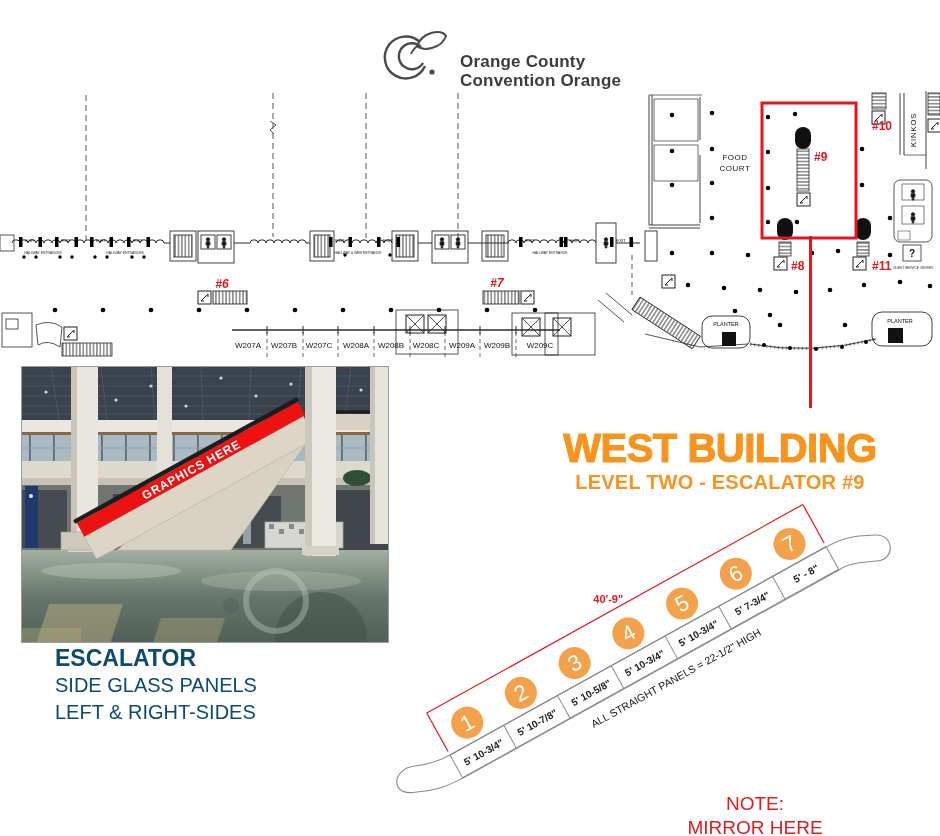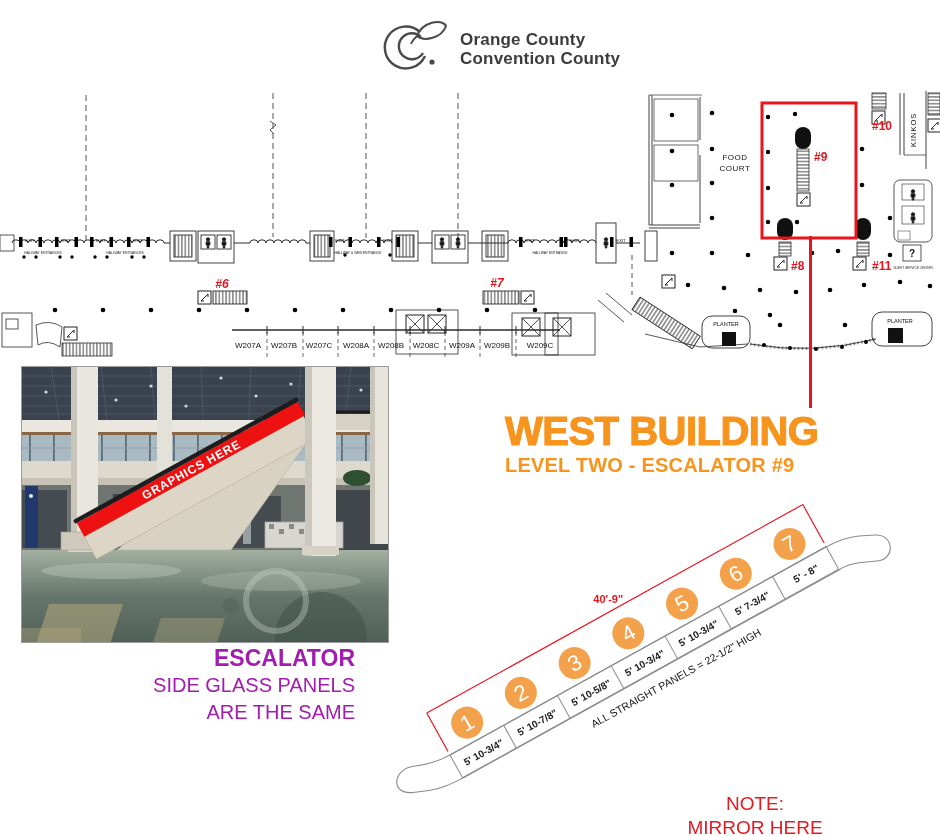--- a/index.html
+++ b/index.html
@@ -1,32 +1,32 @@
 <!DOCTYPE html>
 <html><head>
 <meta charset="utf-8">
 <style>
   html,body{margin:0;padding:0;background:#fff;}
   .page{position:relative;width:940px;height:836px;background:#fff;overflow:hidden;
         font-family:"Liberation Sans",sans-serif;}
   
-  .logo{position:absolute;left:376px;top:18px;display:flex;align-items:center;}
+  .logo{position:absolute;left:376px;top:28px;display:flex;align-items:flex-end;}
   .logo-text{margin-left:8px;color:#3c3c3c;font-weight:bold;font-size:17px;line-height:19px;letter-spacing:.2px;}
   
   .plan{position:absolute;left:0;top:85px;}
   
   .connector{position:absolute;left:809px;top:236px;width:3px;height:172px;background:#e8151d;}
   
   .photo{position:absolute;left:21px;top:366px;}
   
-  .title-block{position:absolute;left:505px;top:411px;width:430px;color:#f7941d;}
+  .title-block{position:absolute;left:505px;top:428px;width:430px;text-align:center;color:#f7941d;}
   .title-block .h1{font-size:40px;font-weight:bold;letter-spacing:-.5px;-webkit-text-stroke:1.1px #f7941d;line-height:40px;}
   .title-block .h2{font-size:20px;font-weight:bold;letter-spacing:.2px;margin-top:3px;}
   
-  .caption{position:absolute;left:55px;top:645px;width:300px;text-align:right;color:#a21caf;line-height:27px;}
+  .caption{position:absolute;left:55px;top:645px;width:300px;text-align:left;color:#0c4a6e;line-height:27px;}
   .caption .c1{font-size:23px;font-weight:bold;}
   .caption .c2{font-size:20px;}
   
   .diagram{position:absolute;left:355px;top:490px;}
   
   .mirror-note{position:absolute;left:605px;top:792px;width:300px;text-align:center;color:#e31b20;font-size:19px;line-height:24px;}
   svg text{font-family:"Liberation Sans",sans-serif;}
 </style>
 </head>
 <body>
@@ -38,21 +38,21 @@
       <g fill="none" stroke="#4a4a4a" stroke-width="2.4">
         <path d="M44,14 A21,21 0 1 0 49,38"></path>
         <path d="M45,19 A13,13 0 1 0 47,35"></path>
         <path d="M41,18 C46,4 66,0 70,8 C66,20 48,24 41,18 Z" stroke-width="2"></path>
         <path d="M41,18 C38,21 36,23 35,26" stroke-width="1.8"></path>
       </g>
       <circle cx="56" cy="44" r="2.6" fill="#4a4a4a"></circle>
     </svg>
     <div class="logo-text">
       <div>Orange County</div>
-      <div>Convention County</div>
+      <div>Convention Orange</div>
     </div>
   </div>
 
   <svg class="plan" width="940" height="300" viewBox="0 0 940 300">
     <defs>
       <pattern id="hv" width="3.4" height="14" patternUnits="userSpaceOnUse">
         <line x1="1.7" y1="0" x2="1.7" y2="14" stroke="#333" stroke-width="0.9"></line>
       </pattern>
       <pattern id="hh" width="14" height="3.4" patternUnits="userSpaceOnUse">
         <line x1="0" y1="1.7" x2="14" y2="1.7" stroke="#333" stroke-width="0.9"></line>
@@ -531,21 +531,21 @@
   </svg>
 
   <div class="title-block">
     <div class="h1">WEST BUILDING</div>
     <div class="h2">LEVEL TWO - ESCALATOR #9</div>
   </div>
 
   <div class="caption">
     <div class="c1">ESCALATOR</div>
     <div class="c2">SIDE GLASS PANELS</div>
-    <div class="c2">ARE THE SAME</div>
+    <div class="c2">LEFT &amp; RIGHT-SIDES</div>
   </div>
 
   <svg class="diagram" width="585" height="330" viewBox="0 0 585 330">
 
     <path d="M 60,276 C 74,274.5 84,271 95,265 L 471,57 C 482,51 492,47 504,46 L 520,45
              C 539,43.8 541,69.5 522,71 L 506,72.5 C 495,73.5 489,76.5 484,80 L 108,288
              C 97,293.5 88,298.5 74,300.5 L 58,302.5 C 35,305 37,278.5 60,276 Z" fill="none" stroke="#8a8a8a" stroke-width="1.1"></path>
     <g transform="translate(95,265) rotate(-29)">
 
       <g stroke="#8a8a8a" stroke-width="1">

